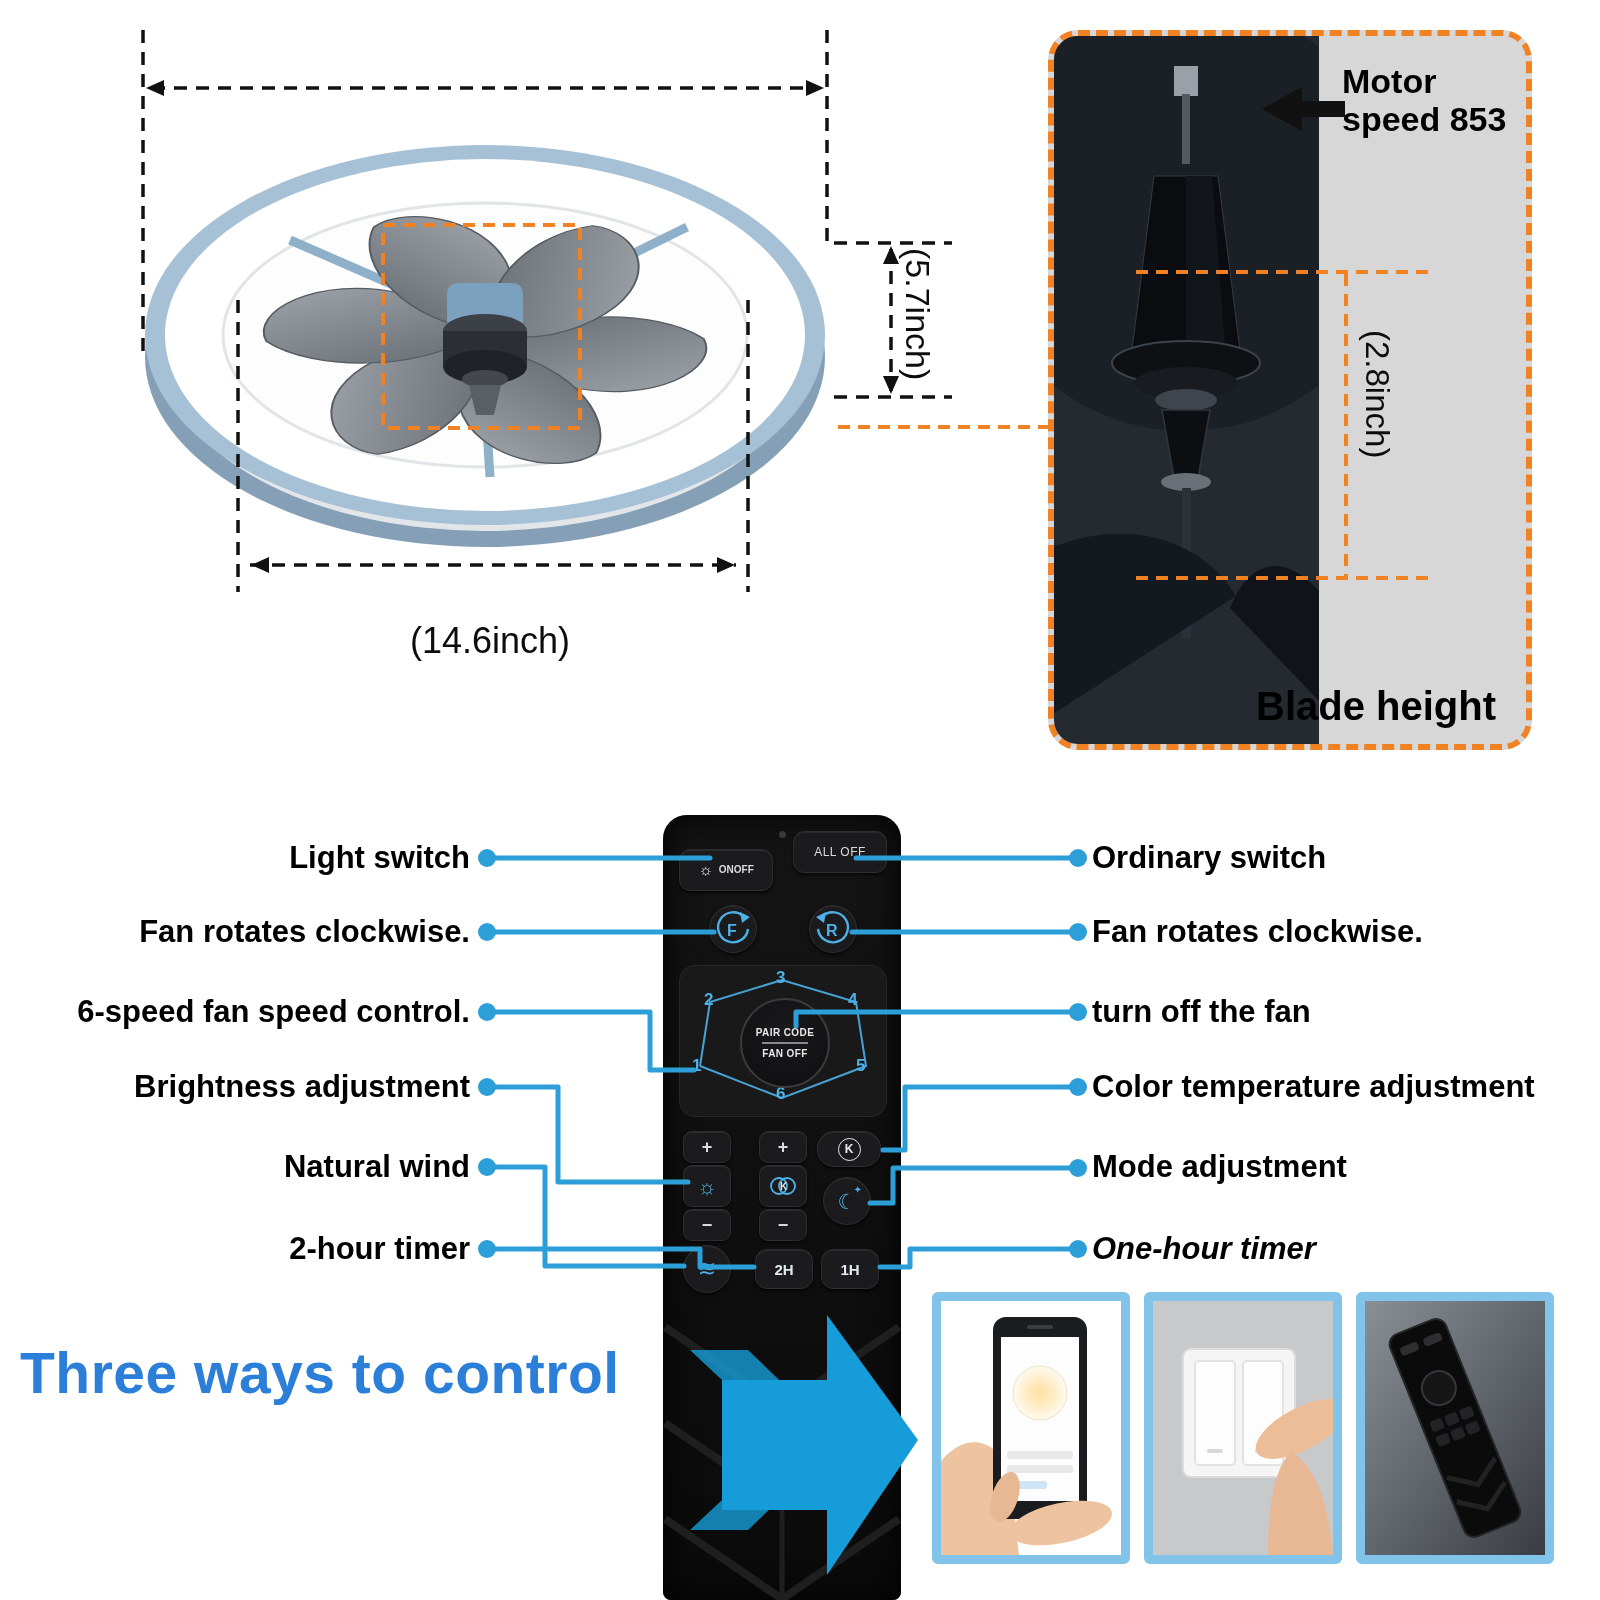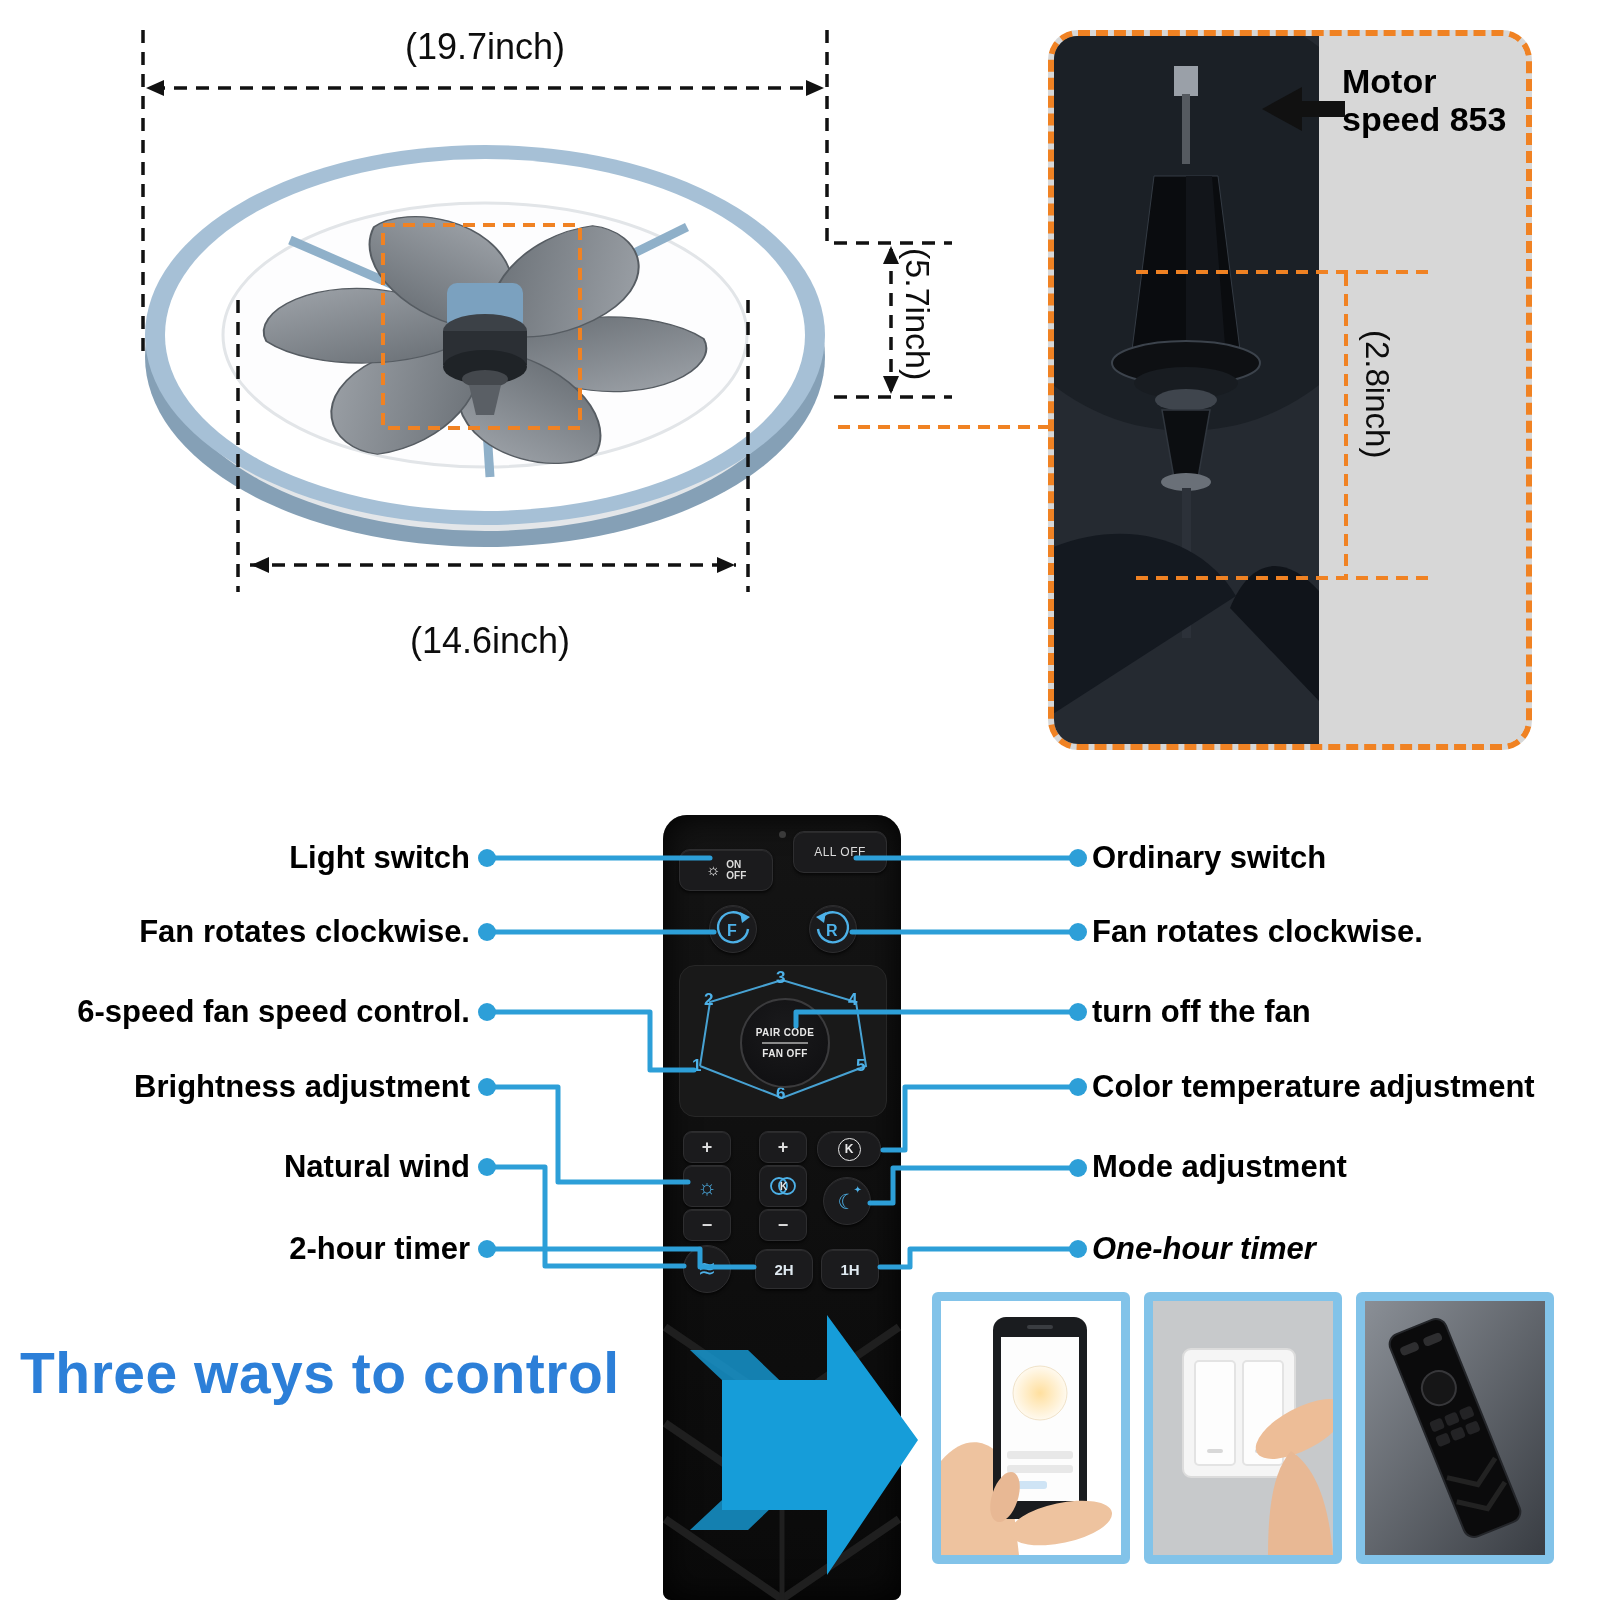--- a/index.html
+++ b/index.html
@@ -29,21 +29,21 @@
   
   .remote{left:663px;top:815px;width:238px;height:785px;background:linear-gradient(180deg,#141414,#0a0a0a);
           border-radius:24px 24px 8px 8px;box-shadow:inset 0 0 34px #000;}
   .remote .mic{position:absolute;left:116px;top:16px;width:7px;height:7px;border-radius:50%;background:#3a3a3a;}
   .rbtn{position:absolute;background:#1b1b1d;border:1px solid #2e2e30;color:#dcdcdc;
         display:flex;align-items:center;justify-content:center;
         box-shadow:inset 0 1px 0 rgba(255,255,255,.07),0 2px 3px rgba(0,0,0,.6);}
   .pill{border-radius:11px;}
   .btn-light{left:16px;top:34px;width:92px;height:40px;gap:6px;}
   .btn-light .sun{color:#eee;font-size:16px;line-height:1;}
-  .onoff{display:flex;flex-direction:column;font-size:10px;font-weight:700;line-height:1.15;font-style:normal;}
+  .onoff{display:flex;flex-direction:row;font-size:10px;font-weight:700;line-height:1.15;font-style:normal;}
   .onoff i{font-style:normal;}
   .btn-alloff{left:130px;top:16px;width:92px;height:40px;font-size:12px;font-weight:400;letter-spacing:.5px;}
   .fr-btn{left:46px;top:90px;width:46px;height:46px;border-radius:50%;}
   .fr-btn.r{left:146px;}
   .pad{position:absolute;left:16px;top:150px;width:206px;height:150px;background:#191919;
        border:1px solid #272727;border-radius:16px;}
   .pad .num{position:absolute;font-size:17px;font-weight:700;color:#4DB1E8;}
   .n3{left:96px;top:2px;} .n2{left:24px;top:24px;} .n4{left:168px;top:24px;}
   .n1{left:12px;top:90px;} .n5{left:176px;top:90px;} .n6{left:96px;top:118px;}
   .hexlines{position:absolute;left:0;top:0;}
@@ -115,21 +115,20 @@
     <g>
       <rect x="372" y="198" width="76" height="48" rx="10" fill="#7ba1bf"></rect>
       <ellipse cx="410" cy="246" rx="42" ry="17" fill="#3c4147"></ellipse>
       <path d="M368,246 h84 v34 h-84 Z" fill="#2b2f34"></path>
       <ellipse cx="410" cy="282" rx="42" ry="17" fill="#1f2327"></ellipse>
       <ellipse cx="410" cy="294" rx="23" ry="9" fill="#44484d"></ellipse>
       <path d="M394,300 L426,300 L419,330 L401,330 Z" fill="#5a5f65"></path>
     </g>
   </svg>
 
-  <div class="abs dim-label z5" style="left:285px;top:26px;width:400px;text-align:center;">(19.7inch)</div>
   <div class="abs dim-label vtext z5" style="left:898px;top:248px;font-size:34px;">(5.7inch)</div>
   <div class="abs dim-label z5" style="left:290px;top:592px;width:400px;text-align:center;margin-top:28px;">(14.6inch)</div>
 
   <div class="abs detail-panel z1">
     <svg class="detail-photo" width="265" height="708" viewBox="0 0 265 708">
       <rect width="265" height="708" fill="#252a31"></rect>
       <circle cx="132" cy="180" r="215" fill="#1b2026"></circle>
       <polygon points="120,30 144,30 144,60 120,60" fill="#9aa0a8"></polygon>
       <rect x="128" y="58" width="8" height="70" fill="#555a60"></rect>
       <polygon points="100,140 164,140 187,322 77,322" fill="#0a0c0f" stroke="#343b44" stroke-width="1"></polygon>
@@ -141,20 +140,21 @@
       <ellipse cx="132" cy="446" rx="25" ry="9" fill="#6a7078"></ellipse>
       <rect x="128" y="452" width="9" height="150" fill="#2c3139"></rect>
       <path d="M-20,520 C60,478 145,498 182,560 L-20,690 Z" fill="#141920"></path>
       <path d="M265,555 C228,515 195,525 176,572 L265,665 Z" fill="#10141a"></path>
     </svg>
     <div class="detail-gray"></div>
   </div>
 
   <div class="abs motor-speed z5">Motor speed 853</div>
   <div class="abs dim-label vtext dim28 z5">(2.8inch)</div>
+  <div class="abs blade-height z5">Blade height</div>
 
   <div class="abs remote z2">
     <div class="mic"></div>
 
     <div class="rbtn pill btn-light">
       <span class="sun">☼</span>
       <span class="onoff">
         <i>ON</i>
         <i>OFF</i>
       </span>

